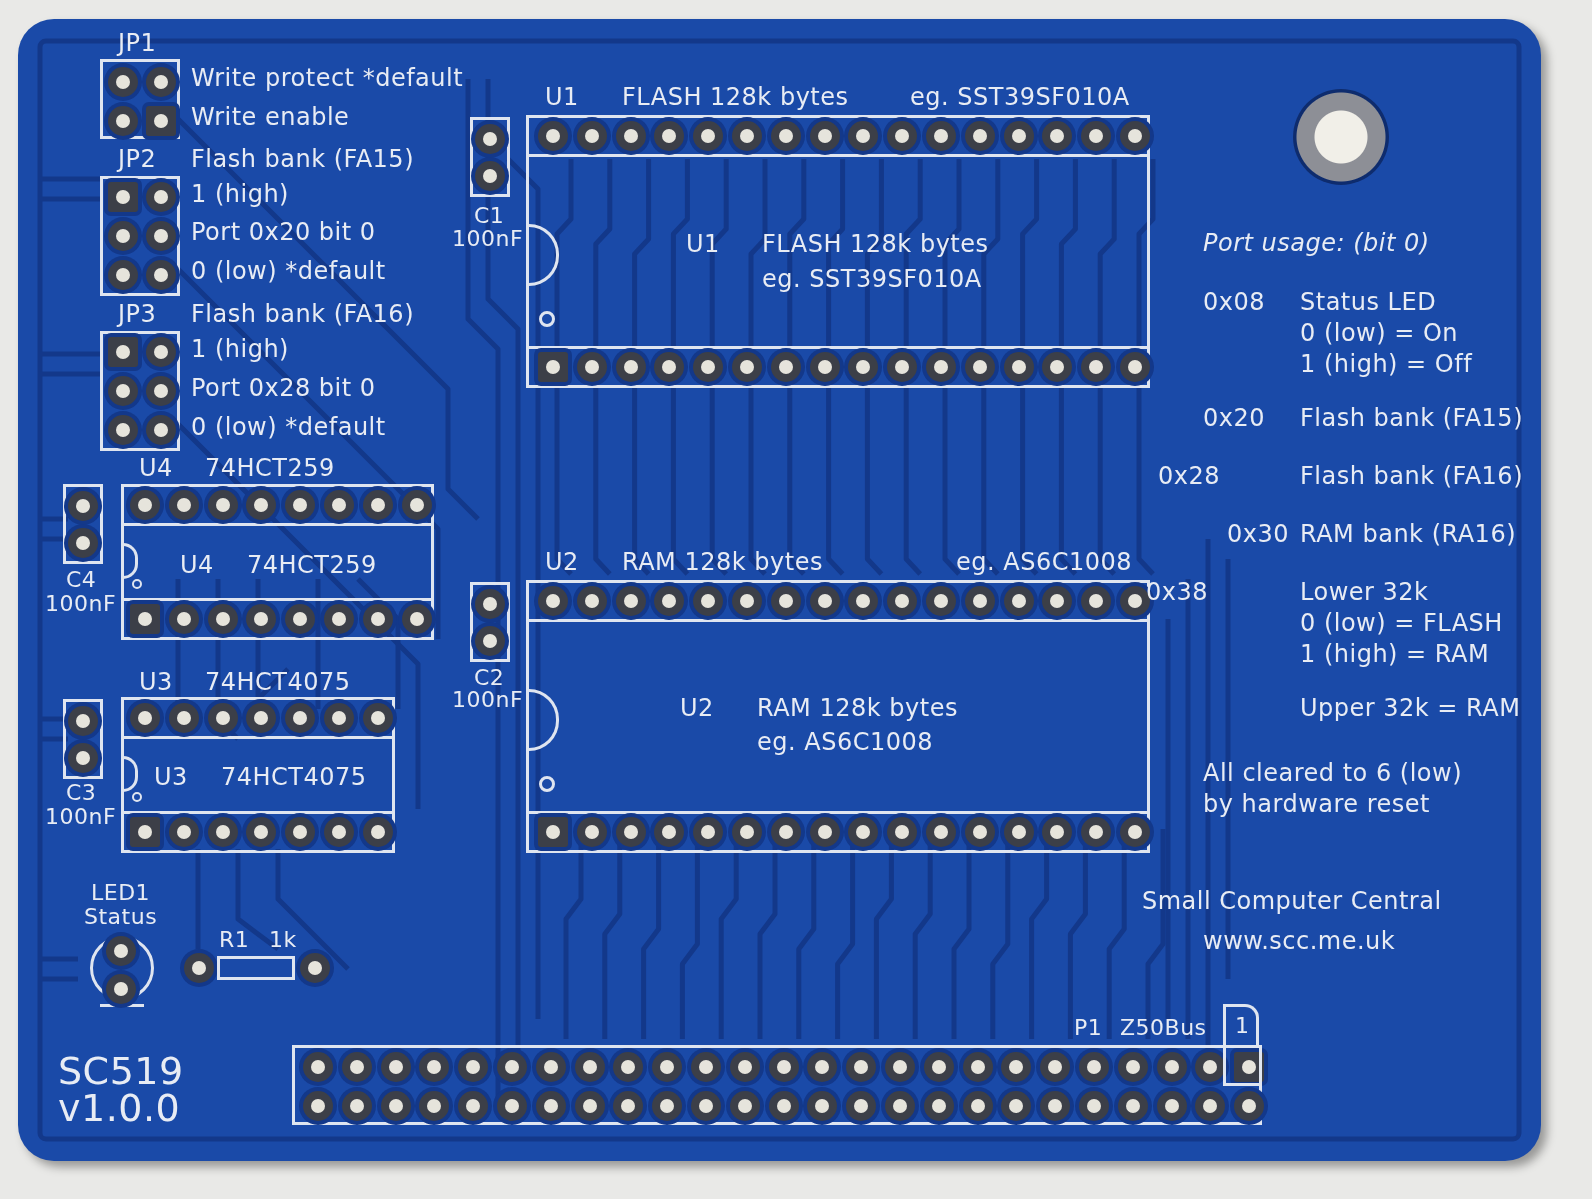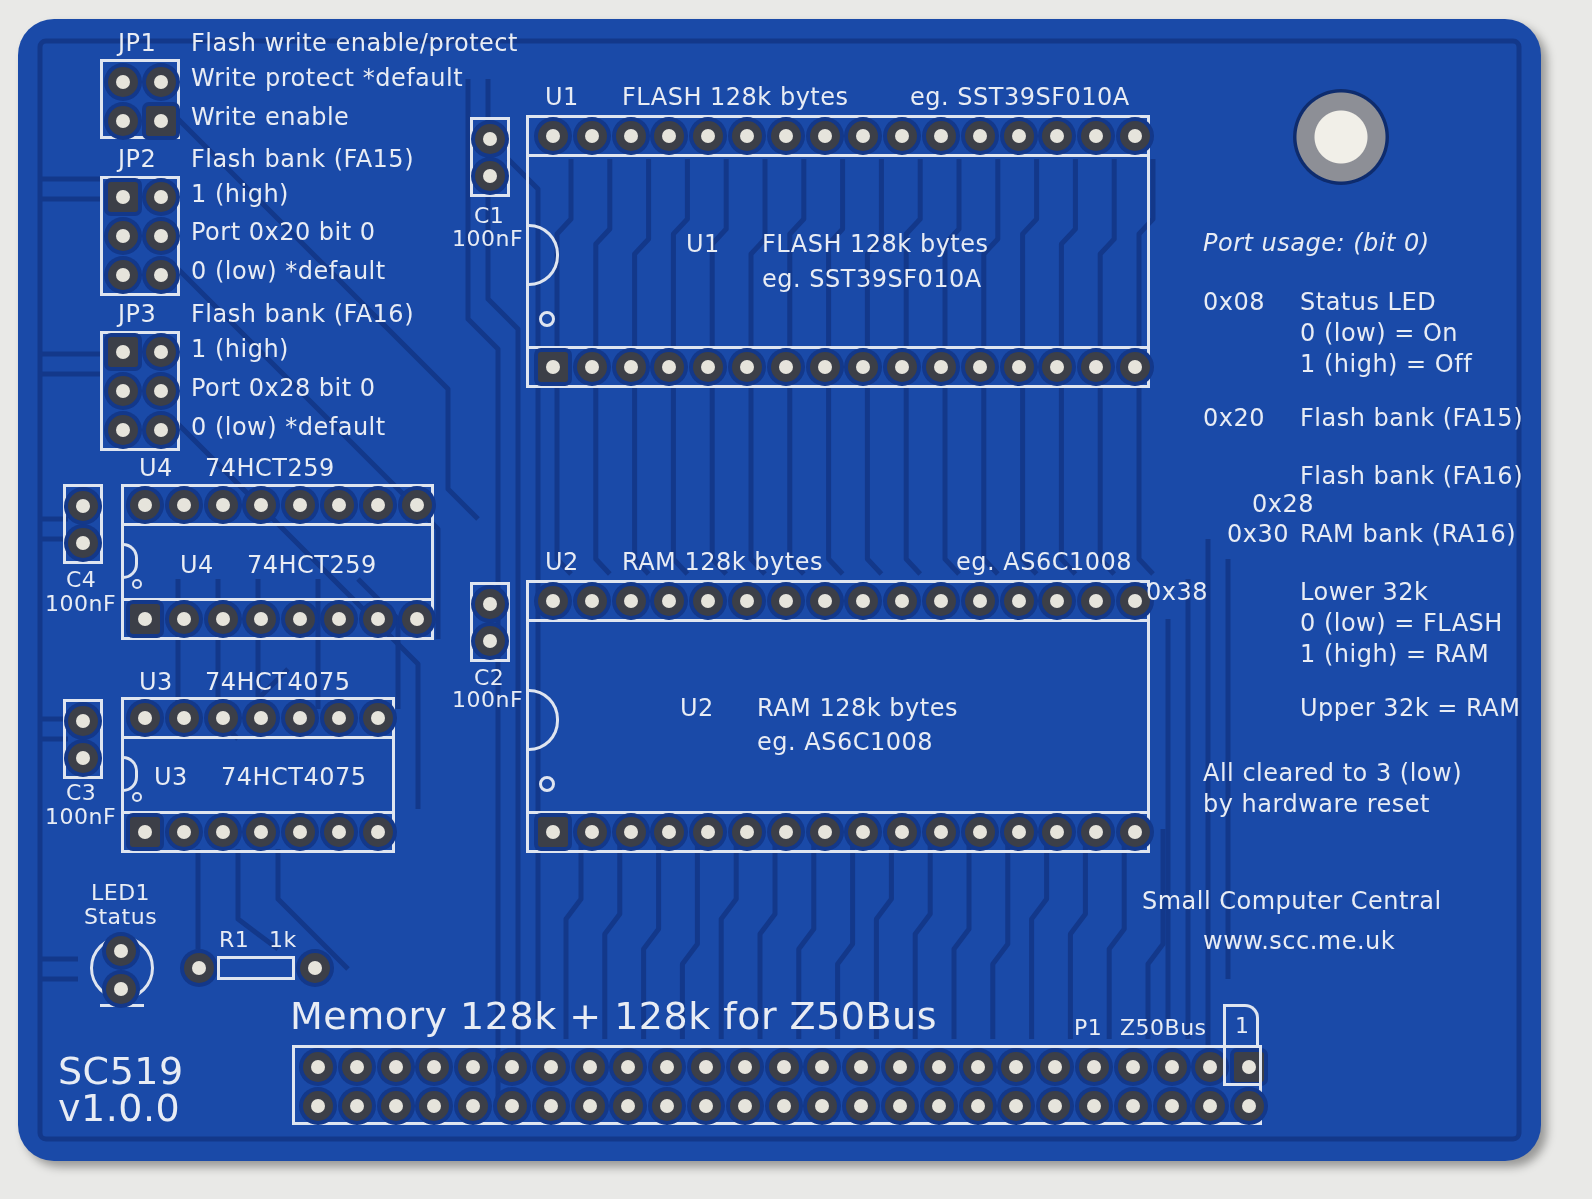--- a/index.html
+++ b/index.html
@@ -108,21 +108,20 @@
       <path d="M1190 520 V1040"></path>
         <path d="M1170 560 V1020"></path>
         <path d="M1150 600 V1000"></path>
       <path d="M1210 540 V960"></path>
     </g>
   </svg>
 
   <div class="mount"></div>
 
   <div class="silk s-md" style="left:100px;top:12px;">JP1</div>
-  <div class="silk s-md" style="left:173px;top:12px;">Flash write enable/protect</div>
   <div class="silk s-md" style="left:173px;top:47px;">Write protect *default</div>
   <div class="silk s-md" style="left:173px;top:86px;">Write enable</div>
   <div class="box" style="left:82px;top:40px;width:80px;height:80px;">
     <div class="pad" style="left:5px;top:5px;"></div>
     <div class="pad" style="left:43px;top:5px;"></div>
     <div class="pad" style="left:5px;top:44px;"></div>
     <div class="pad sq" style="left:43px;top:44px;"></div>
   </div>
 
   <div class="silk s-md" style="left:100px;top:128px;">JP2</div>
@@ -344,21 +343,20 @@
   <div style="position:absolute;left:72px;top:917px;width:58px;height:58px;border:3px solid #dfe5f0;border-radius:50%;"></div>
   <div style="position:absolute;left:82px;top:985px;width:44px;height:3px;background:#dfe5f0;"></div>
   <div class="pad" style="left:88px;top:917px;"></div>
   <div class="pad" style="left:88px;top:955px;"></div>
   <div class="silk s-sm" style="left:201px;top:910px;">R1</div>
   <div class="silk s-sm" style="left:251px;top:910px;">1k</div>
   <div class="pad" style="left:166px;top:934px;"></div>
   <div class="box" style="left:199px;top:937px;width:78px;height:24px;"></div>
   <div class="pad" style="left:282px;top:934px;"></div>
 
-  <div class="silk s-lg" style="left:272px;top:978px;">Memory 128k + 128k for Z50Bus</div>
   <div class="silk s-lg" style="left:40px;top:1033px;">SC519</div>
   <div class="silk s-lg" style="left:40px;top:1070px;">v1.0.0</div>
 
   <div class="silk s-sm" style="left:1056px;top:998px;">P1</div>
   <div class="silk s-sm" style="left:1102px;top:998px;">Z50Bus</div>
   <div style="position:absolute;left:1205px;top:985px;width:36px;height:45px;border:3px solid #dfe5f0;border-bottom:none;border-radius:0 14px 0 0;box-sizing:border-box;"></div>
   <div class="silk s-sm" style="left:1217px;top:996px;">1</div>
   <div class="box" style="left:274px;top:1026px;width:970px;height:80px;">
     <div id="p1-top">
         <div class="pad" style="left: 8px; top: 4px;"></div>
@@ -420,31 +418,31 @@
   <div class="silk s-md" style="left:1185px;top:212px;font-style:italic;">Port usage: (bit 0)</div>
 
   <div class="silk s-md" style="left:1185px;top:271px;">0x08</div>
   <div class="silk s-md" style="left:1282px;top:271px;">Status LED</div>
   <div class="silk s-md" style="left:1282px;top:302px;">0 (low) = On</div>
   <div class="silk s-md" style="left:1282px;top:333px;">1 (high) = Off</div>
 
   <div class="silk s-md" style="left:1185px;top:387px;">0x20</div>
   <div class="silk s-md" style="left:1282px;top:387px;">Flash bank (FA15)</div>
 
-  <div class="silk s-md" style="left:1234px;top:445px;margin-top:28px;">0x28</div>
+  <div class="silk s-md" style="left:1140px;top:445px;">0x28</div>
   <div class="silk s-md" style="left:1282px;top:445px;">Flash bank (FA16)</div>
 
   <div class="silk s-md" style="left:1185px;top:503px;margin-left:24px;">0x30</div>
   <div class="silk s-md" style="left:1282px;top:503px;">RAM bank (RA16)</div>
 
   <div class="silk s-md" style="left:1128px;top:561px;">0x38</div>
   <div class="silk s-md" style="left:1282px;top:561px;">Lower 32k</div>
   <div class="silk s-md" style="left:1282px;top:592px;">0 (low) = FLASH</div>
   <div class="silk s-md" style="left:1282px;top:623px;">1 (high) = RAM</div>
 
   <div class="silk s-md" style="left:1282px;top:677px;">Upper 32k = RAM</div>
 
-  <div class="silk s-md" style="left:1185px;top:742px;">All cleared to 3 (low)</div>
+  <div class="silk s-md" style="left:1185px;top:742px;">All cleared to 6 (low)</div>
   <div class="silk s-md" style="left:1185px;top:773px;">by hardware reset</div>
 
   <div class="silk s-md" style="left:1124px;top:870px;">Small Computer Central</div>
   <div class="silk s-md" style="left:1185px;top:910px;">www.scc.me.uk</div>
 </div>
 
 </body></html>

